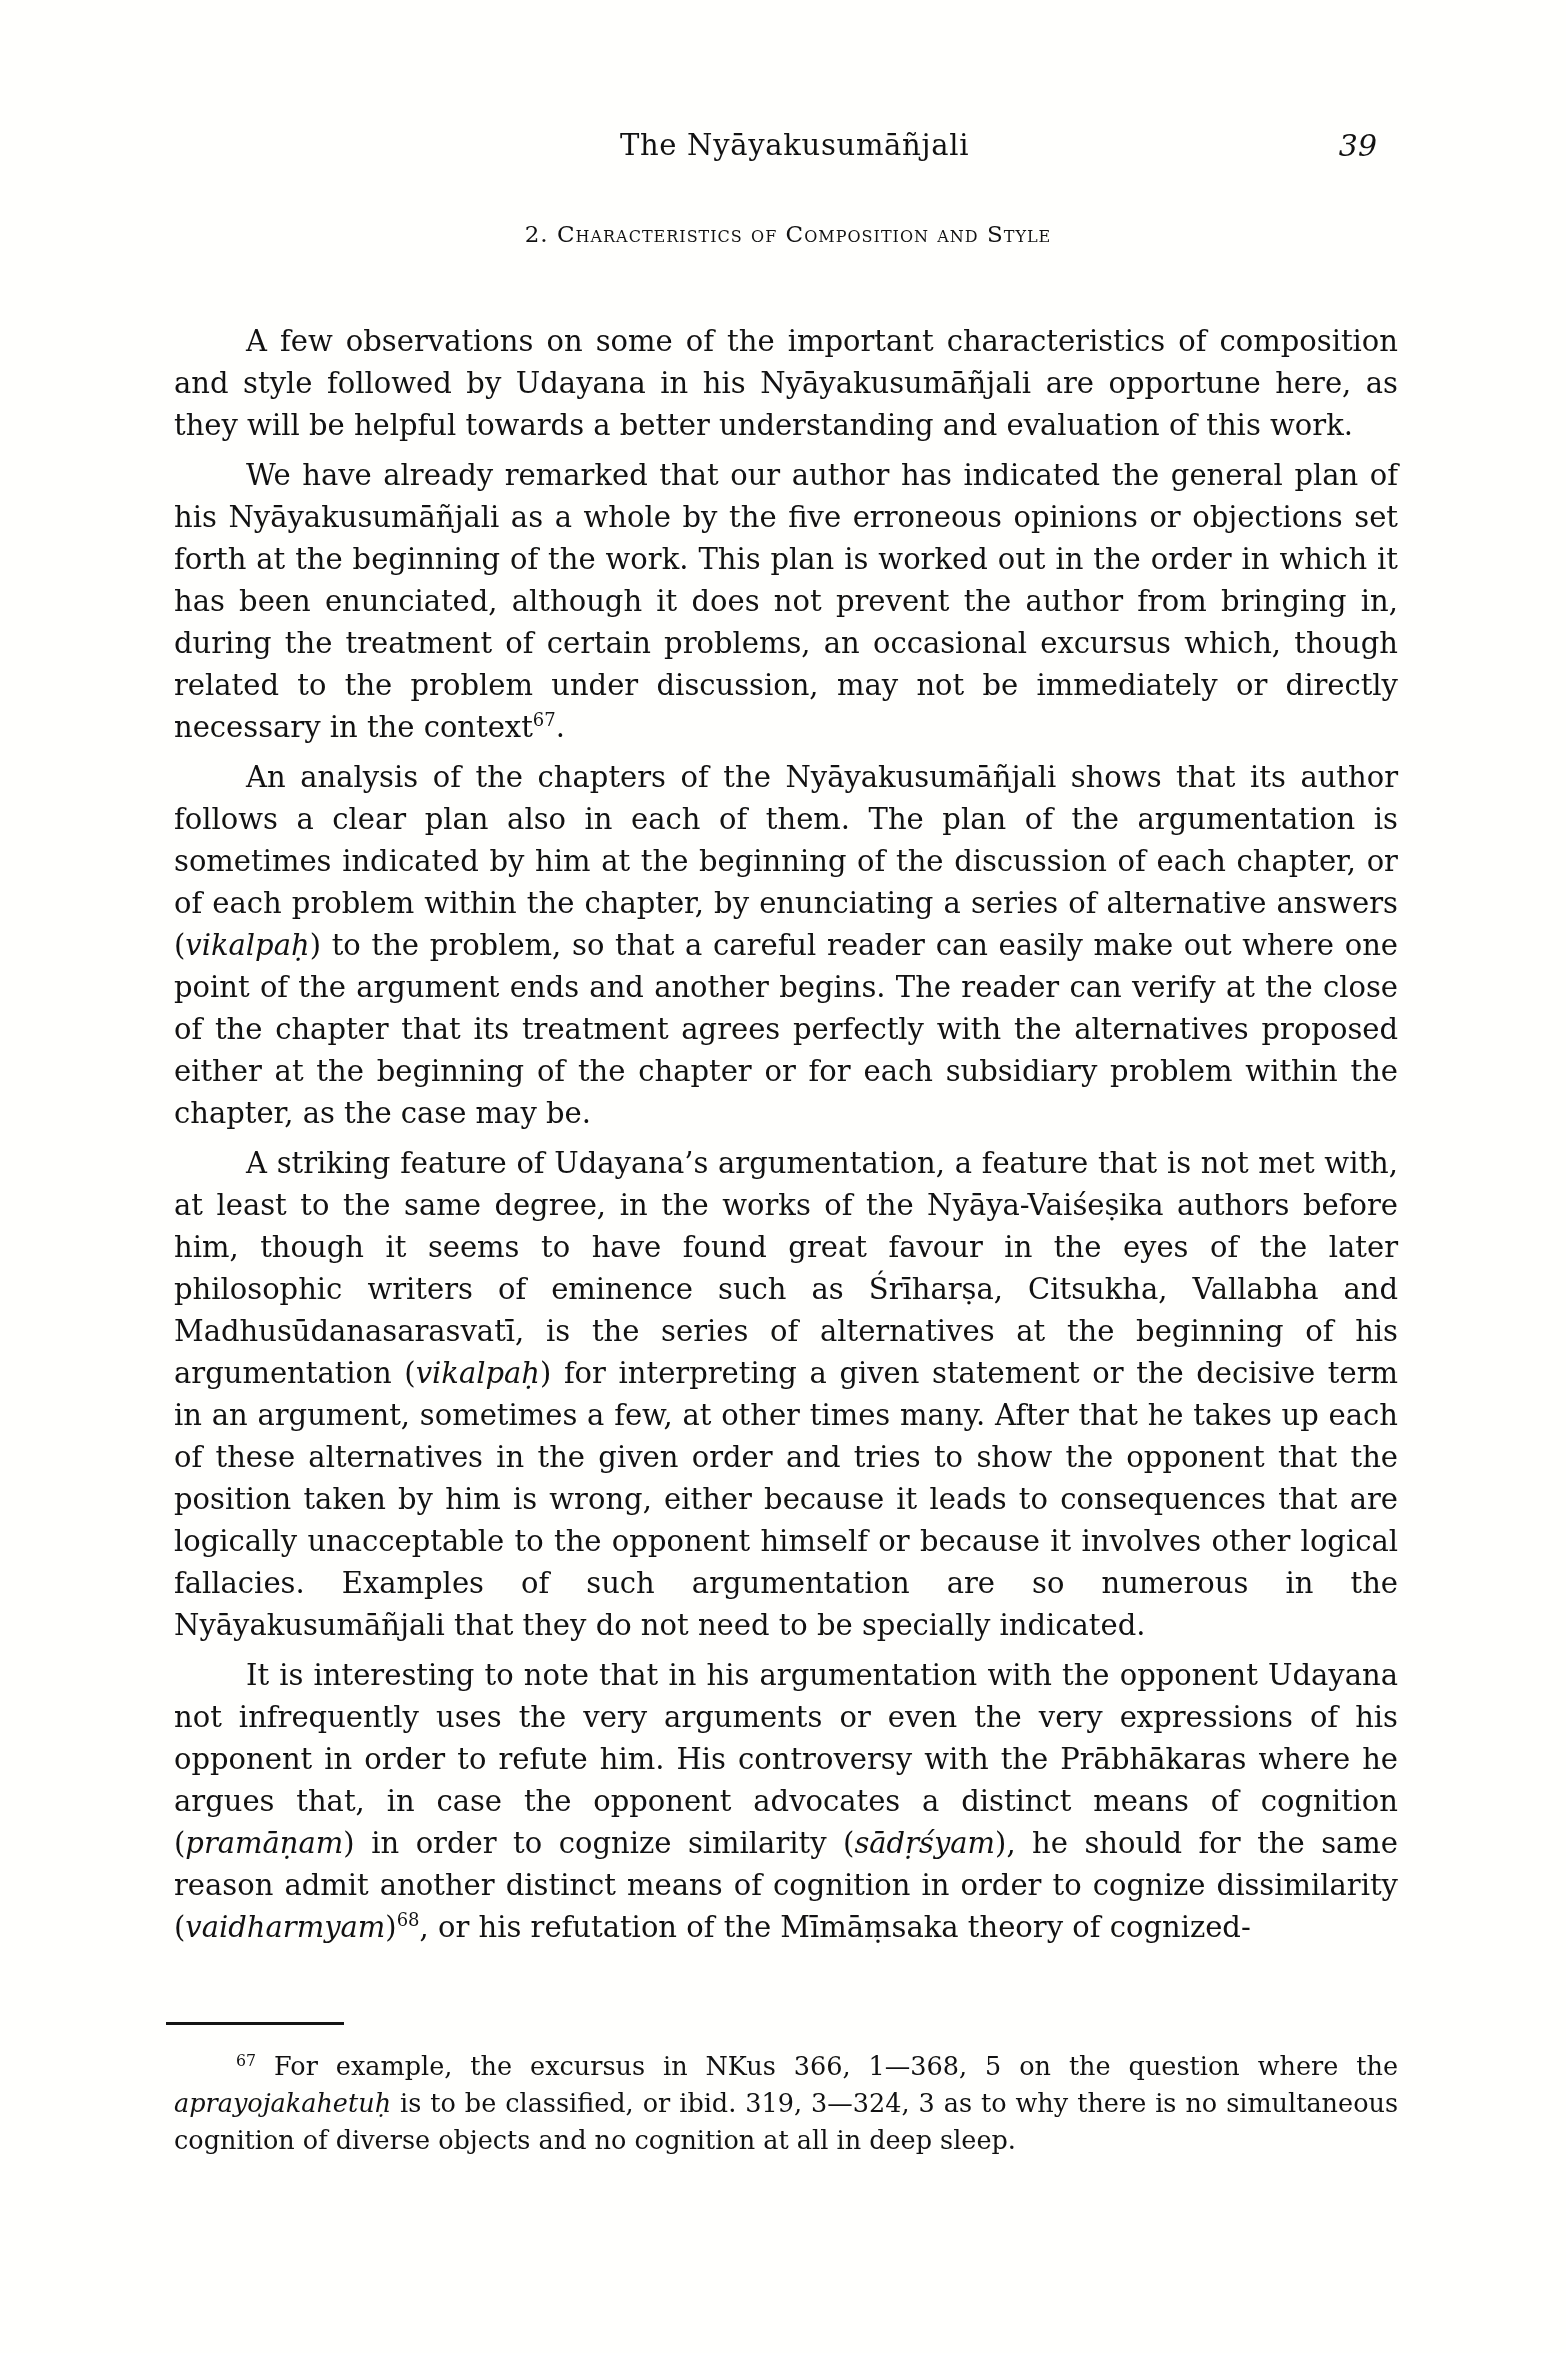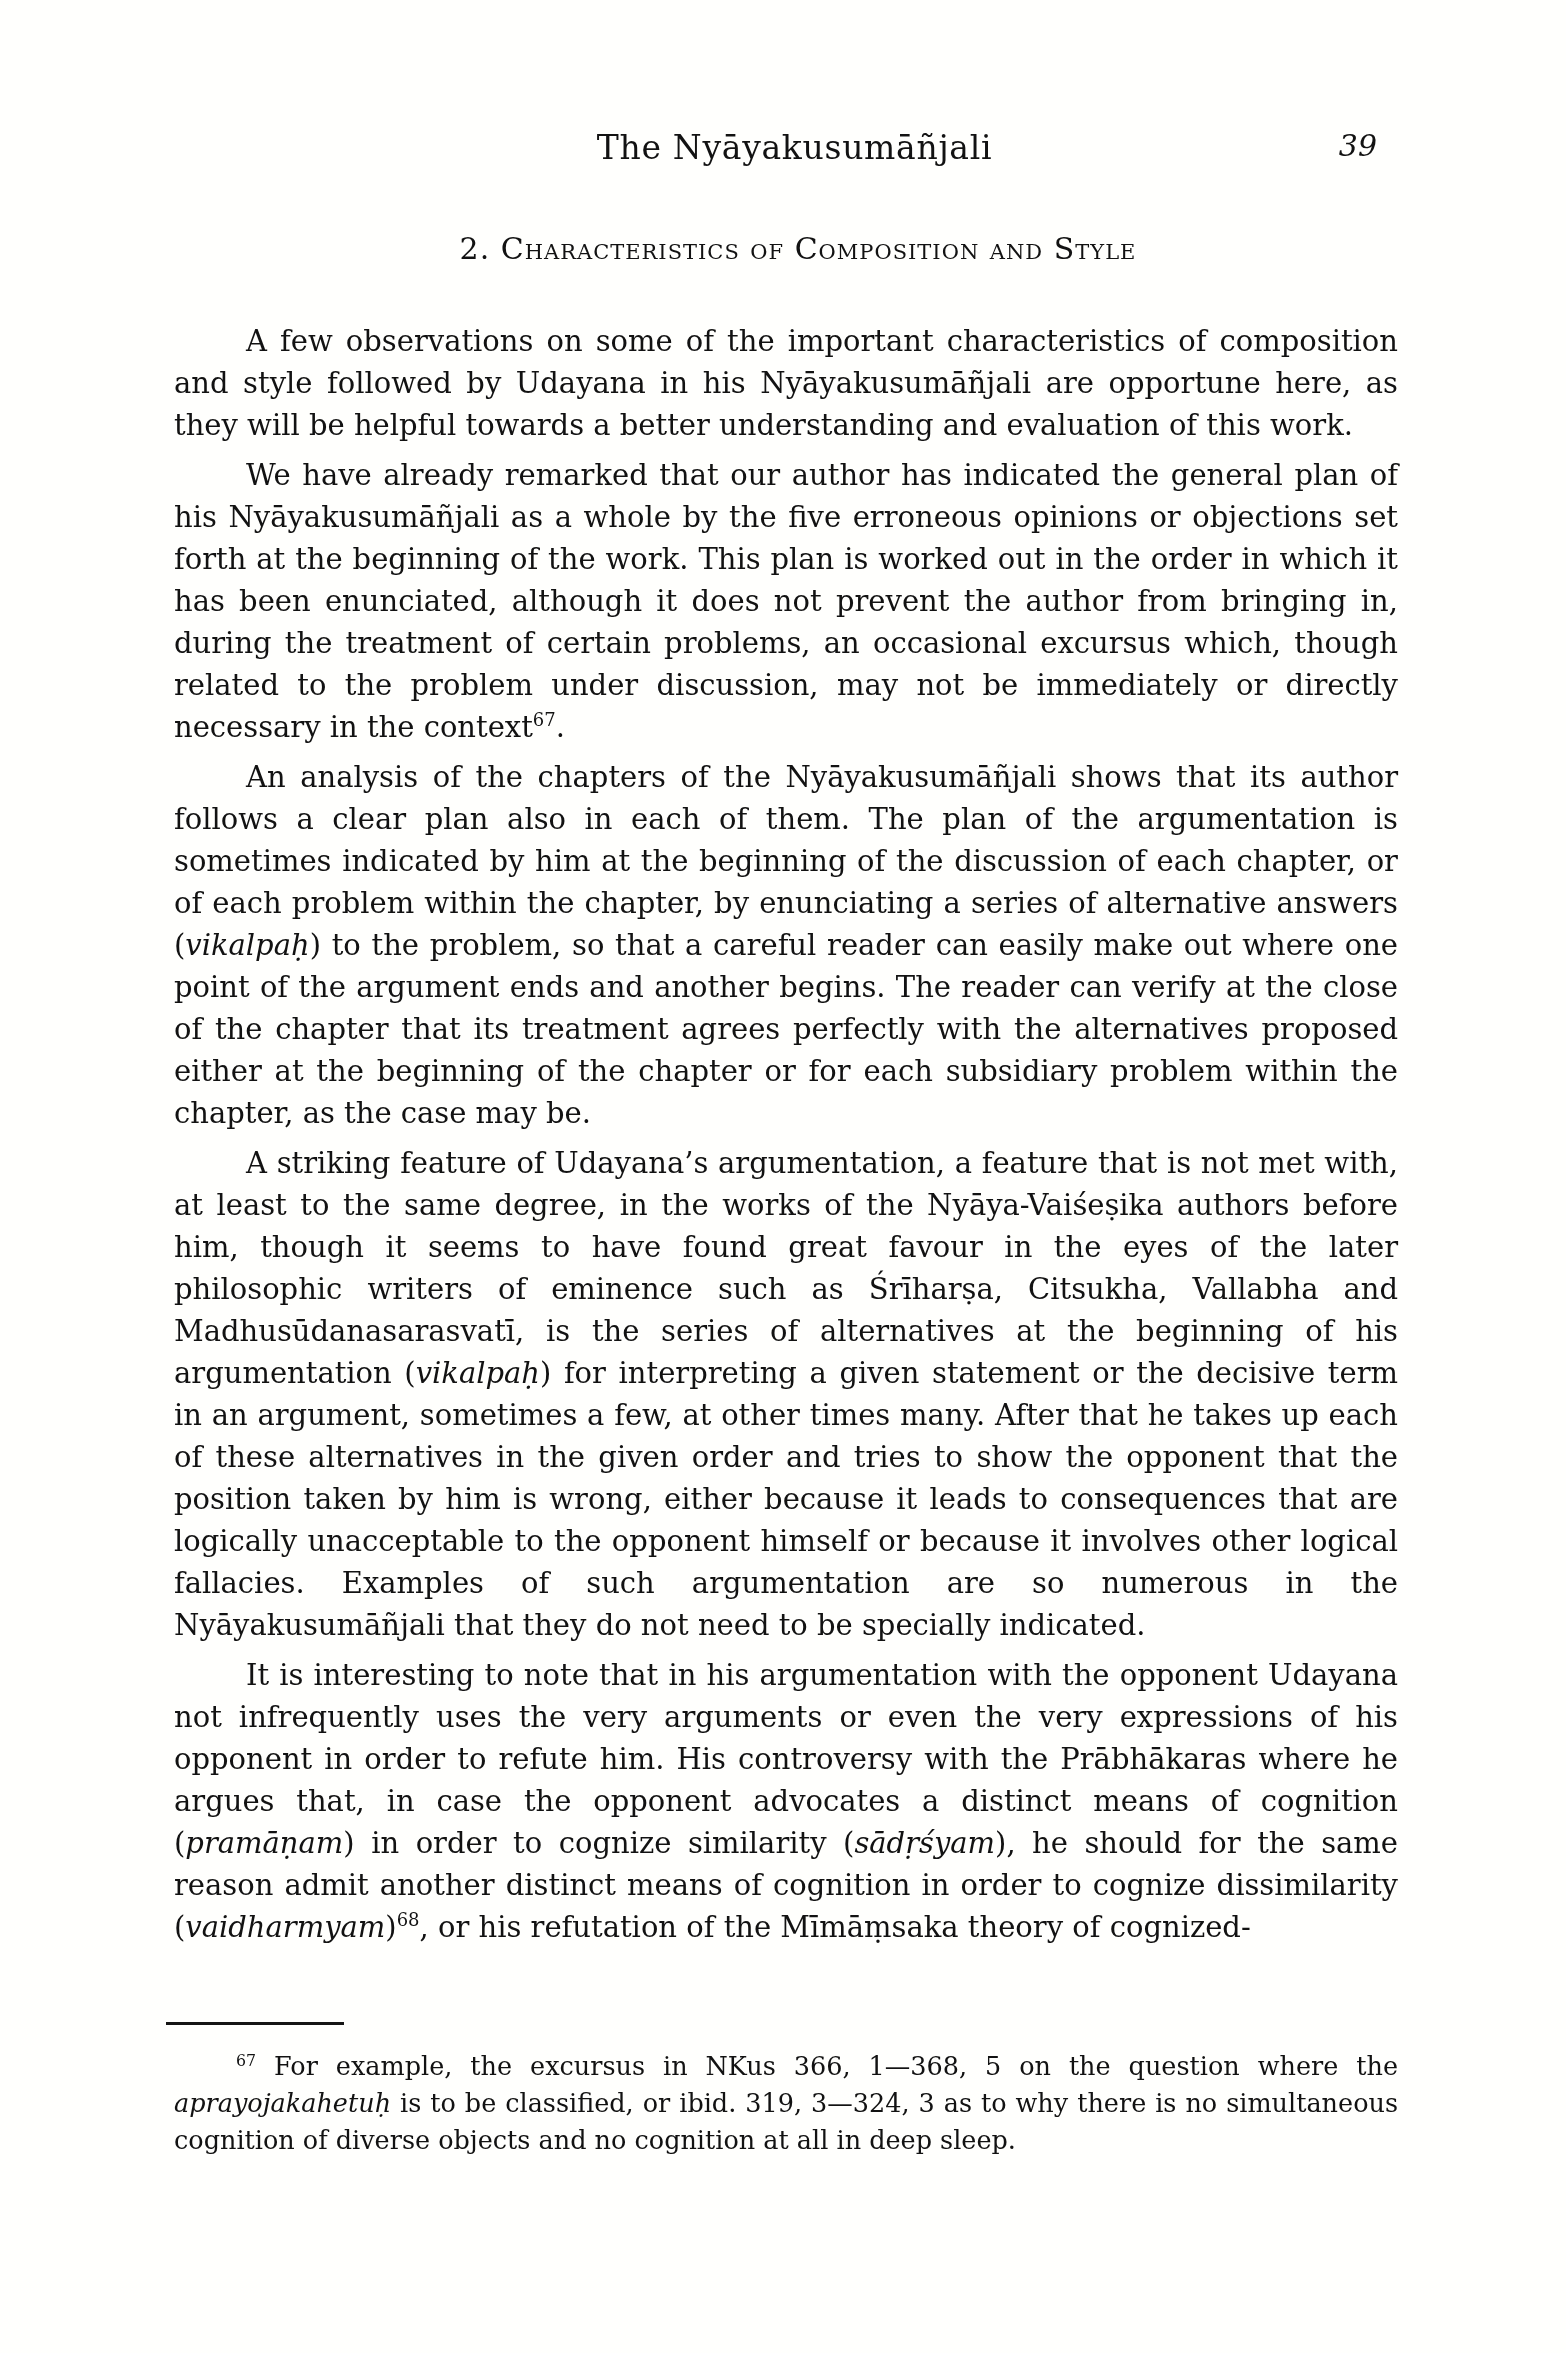--- a/index.html
+++ b/index.html
@@ -21,38 +21,38 @@
     top: 128px;
     left: 166px;
     width: 1240px;
     height: 42px;
   }
   .header-title {
     position: absolute;
     left: 17px;
     right: 0;
     text-align: center;
-    font-size: 33px;
+    font-size: 29px;
     letter-spacing: 0.7px;
   }
   .page-number {
     position: absolute;
     right: 29px;
     top: 0;
     font-size: 30px;
     font-style: italic;
   }
   .section-heading {
     position: absolute;
     top: 219px;
     left: 166px;
     width: 1240px;
-    margin: 12px;
+    margin: 2px;
     text-align: center;
-    font-size: 30px;
+    font-size: 23px;
     font-weight: normal;
     font-variant: small-caps;
     letter-spacing: 1px;
   }
   .body-text {
     position: absolute;
     top: 312px;
     left: 166px;
     width: 1240px;
     font-size: 29px;

